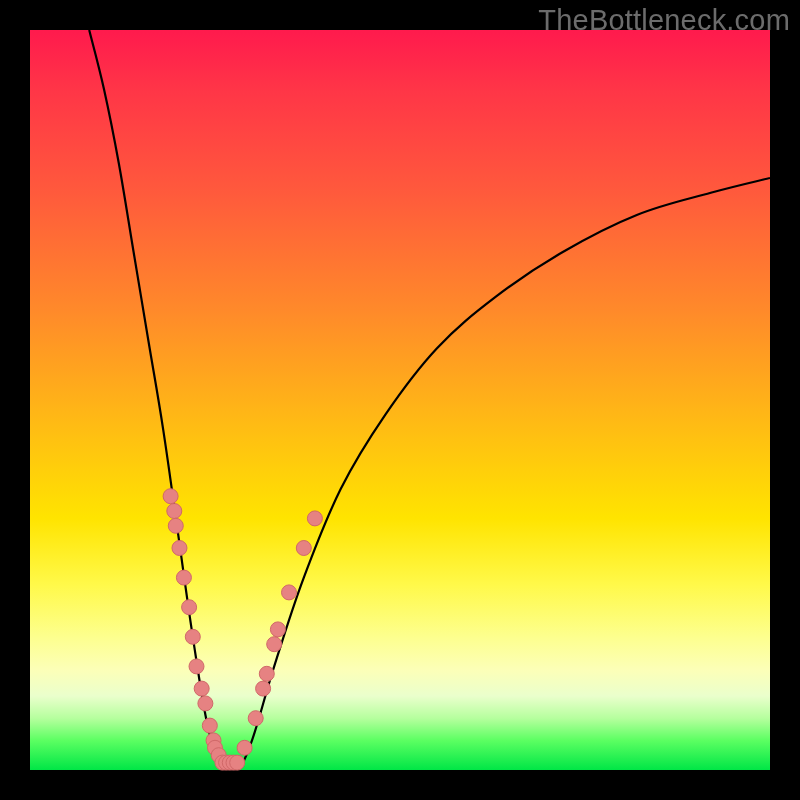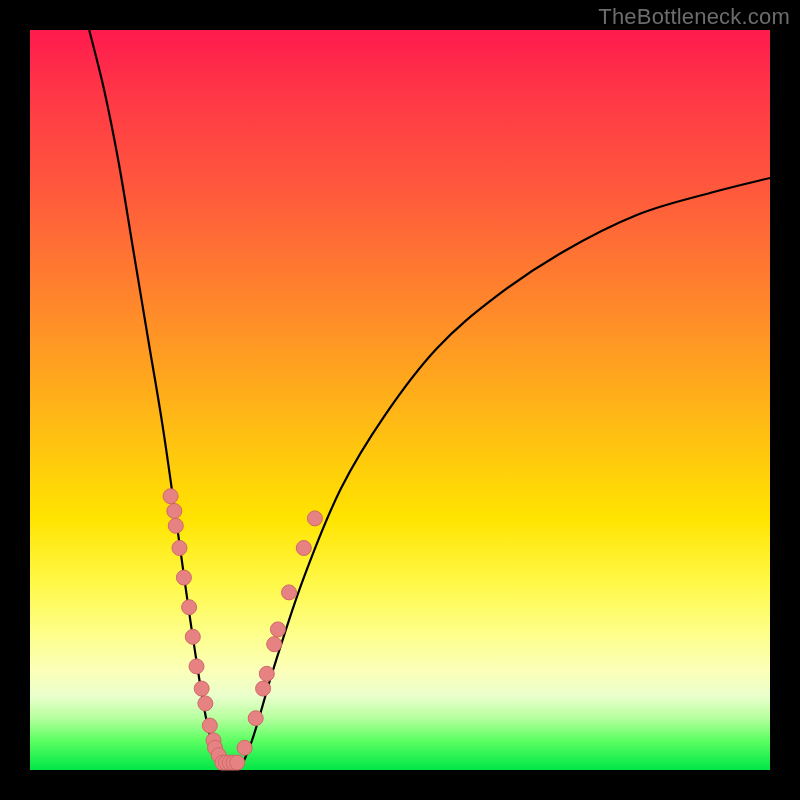--- a/index.html
+++ b/index.html
@@ -41,21 +41,21 @@
       #b6ff9e 93%,
       #5cff62 96%,
       #00e646 100%
     );
   }
   .watermark {
     position: absolute;
     top: 4px;
     right: 10px;
     color: #6c6c6c;
-    font-size: 22px;
+    font-size: 29px;
     font-weight: 400;
     letter-spacing: 0.2px;
     user-select: none;
   }
   svg.curve-layer {
     position: absolute;
     left: 0;
     top: 0;
     width: 740px;
     height: 740px;

